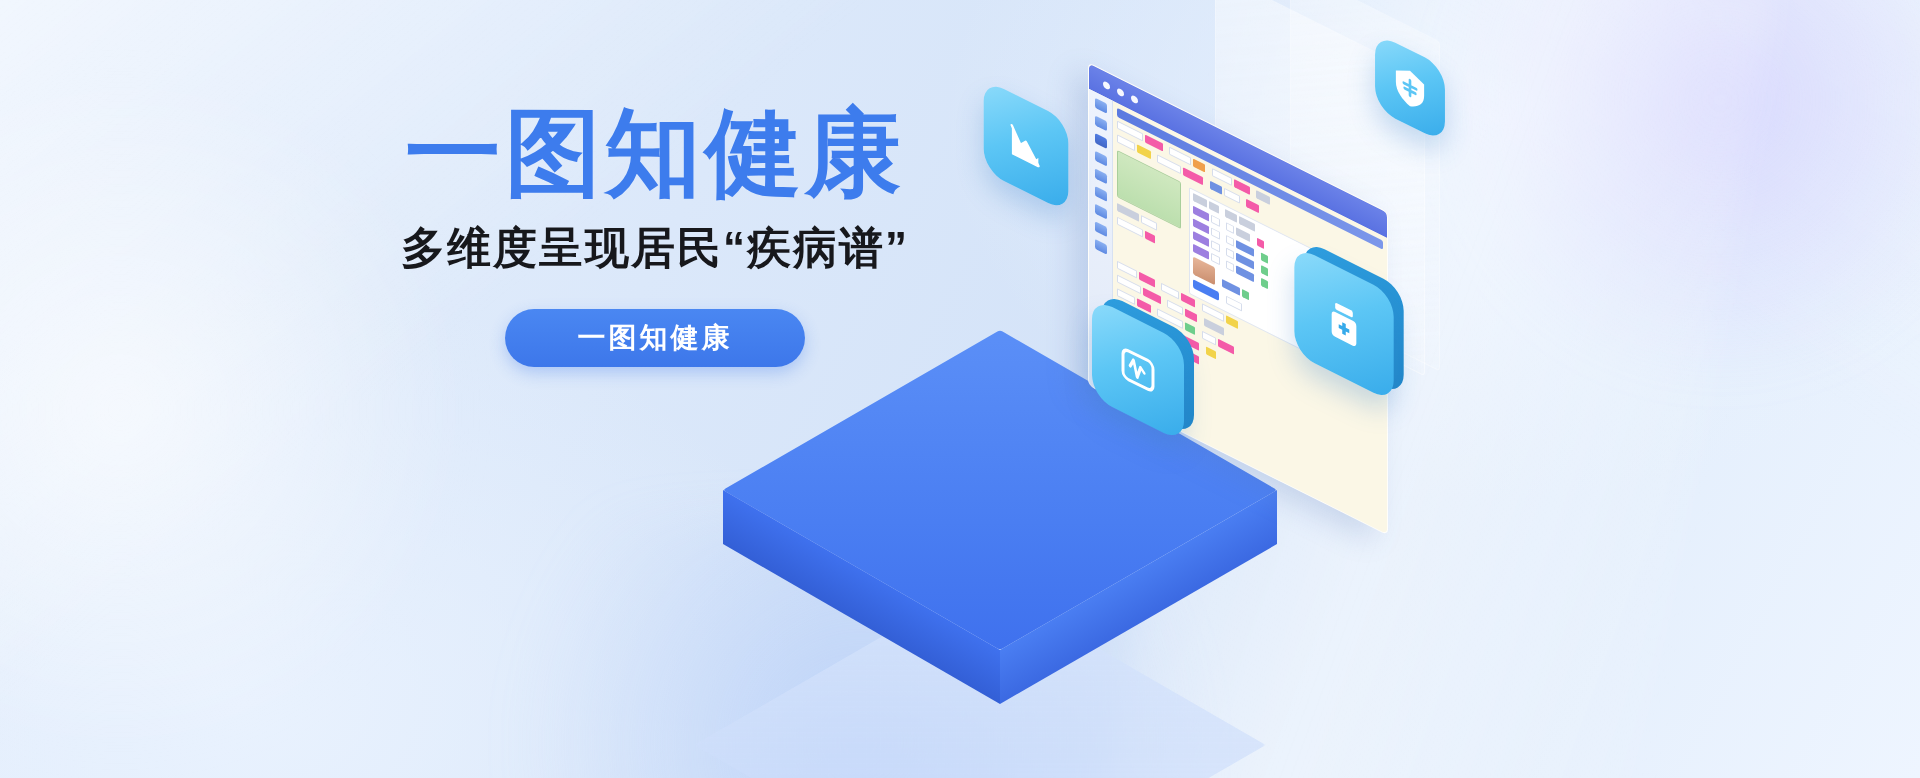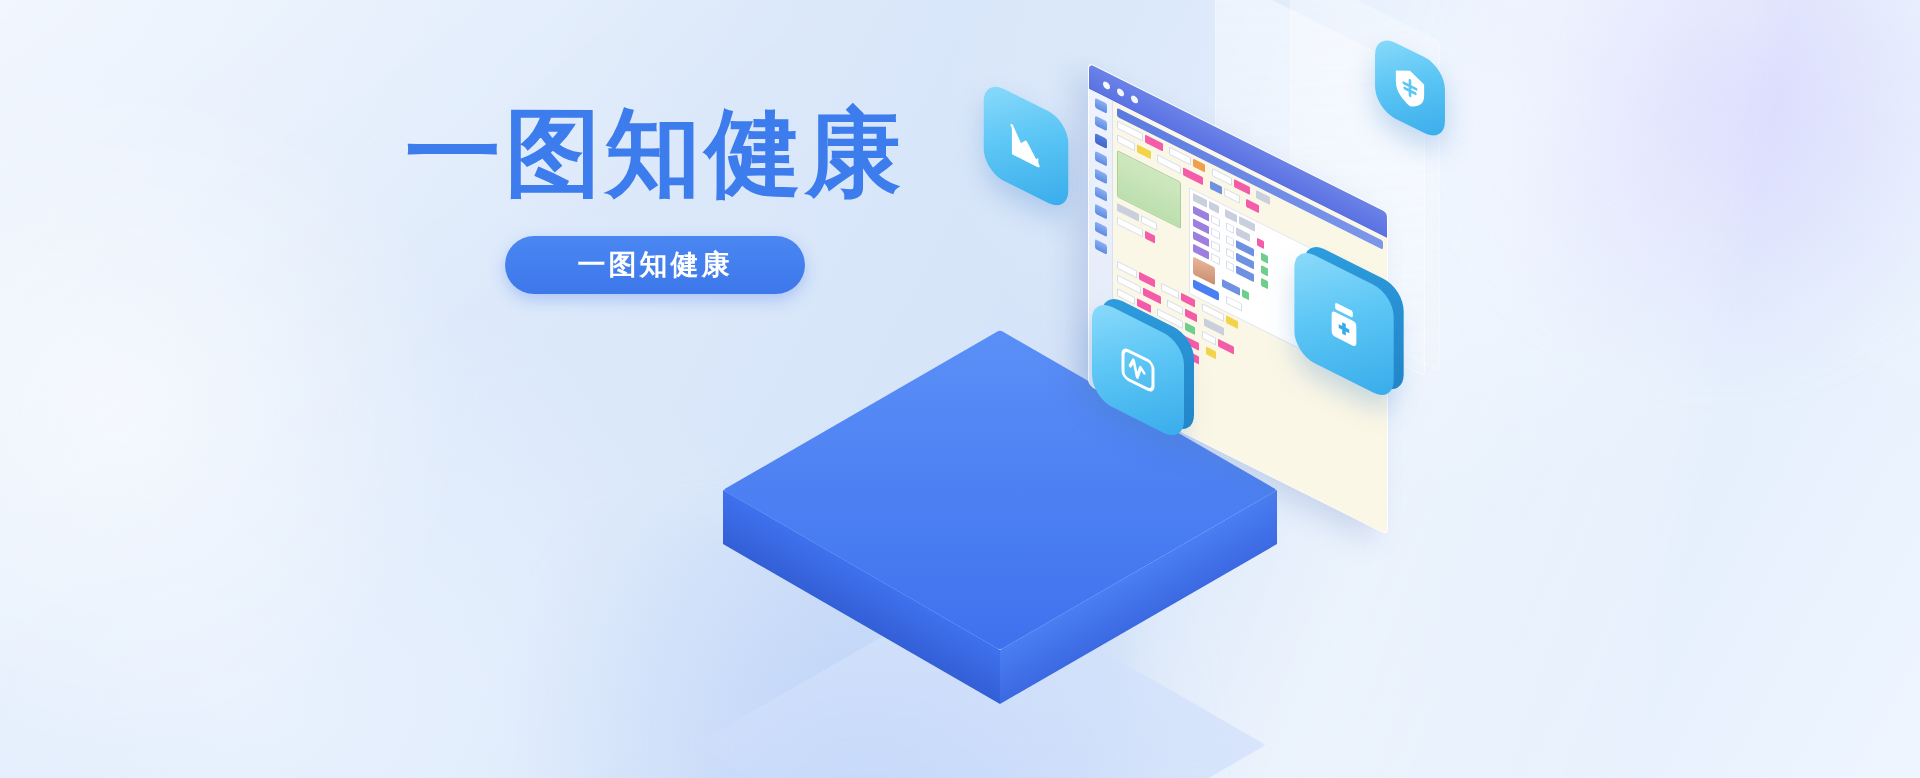--- a/index.html
+++ b/index.html
@@ -292,20 +292,21 @@
   <div class="bg-sheen-a"></div>
   <div class="bg-sheen-b"></div>
   <div class="bg-glow-violet"></div>
   <div class="bg-glow-bottom"></div>
   <div class="bg-glow-left"></div>
   <div class="bg-streak"></div>
 
   <div class="copy">
     <h1 class="headline">一图知健康</h1>
 
+    <h2 class="subhead">多维度呈现居民“疾病谱”</h2>
 
     <div class="cta-wrap">
       <button class="cta">一图知健康</button>
     </div>
   </div>
 
   <div class="art">
 
     <div class="ghost ghost-1"></div>
     <div class="ghost ghost-2"></div>

